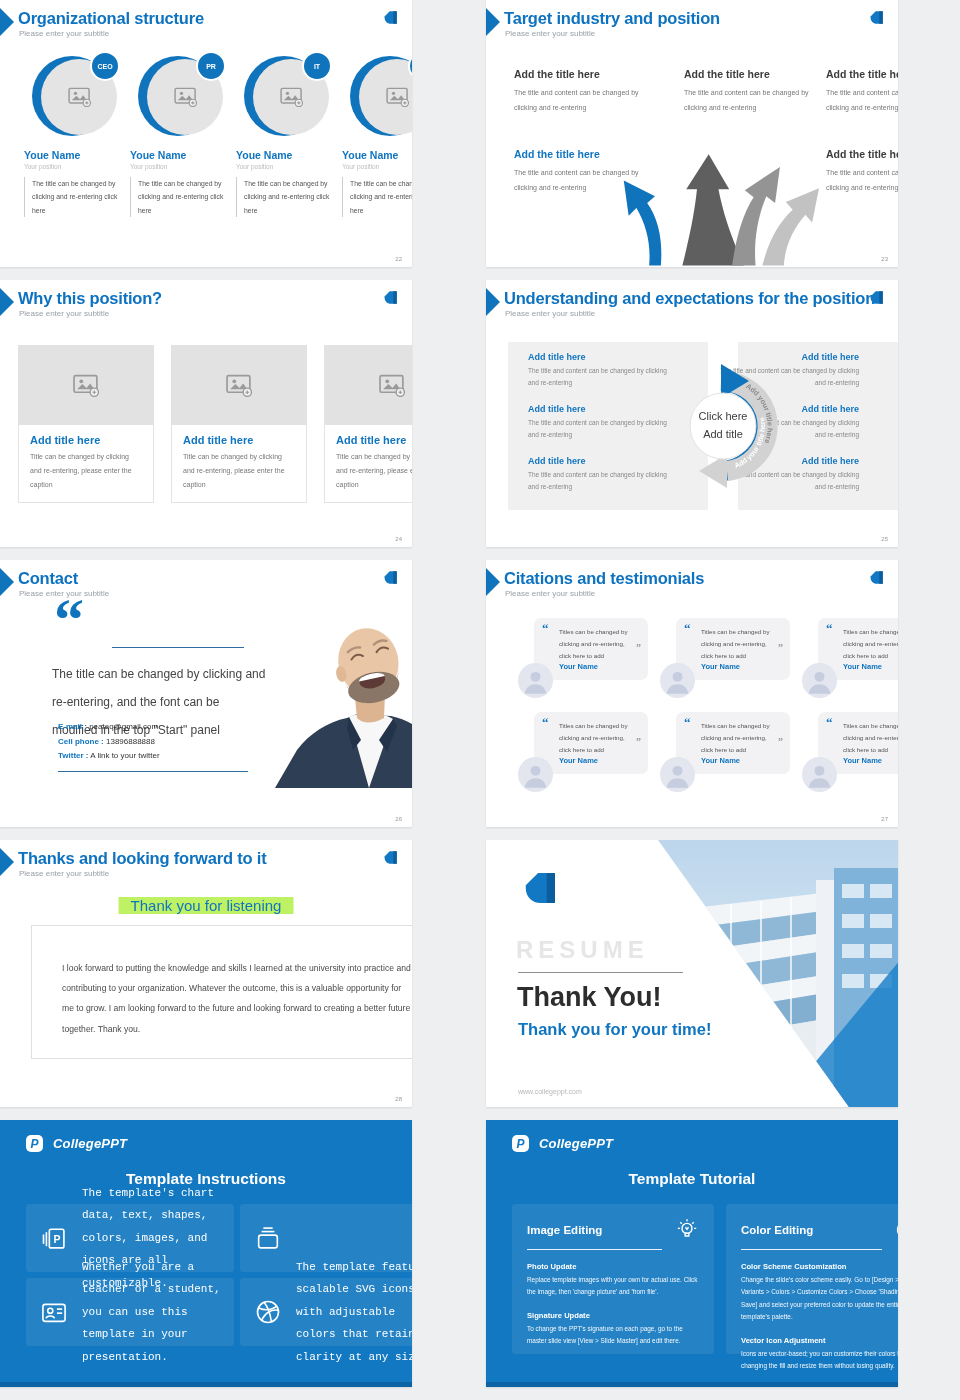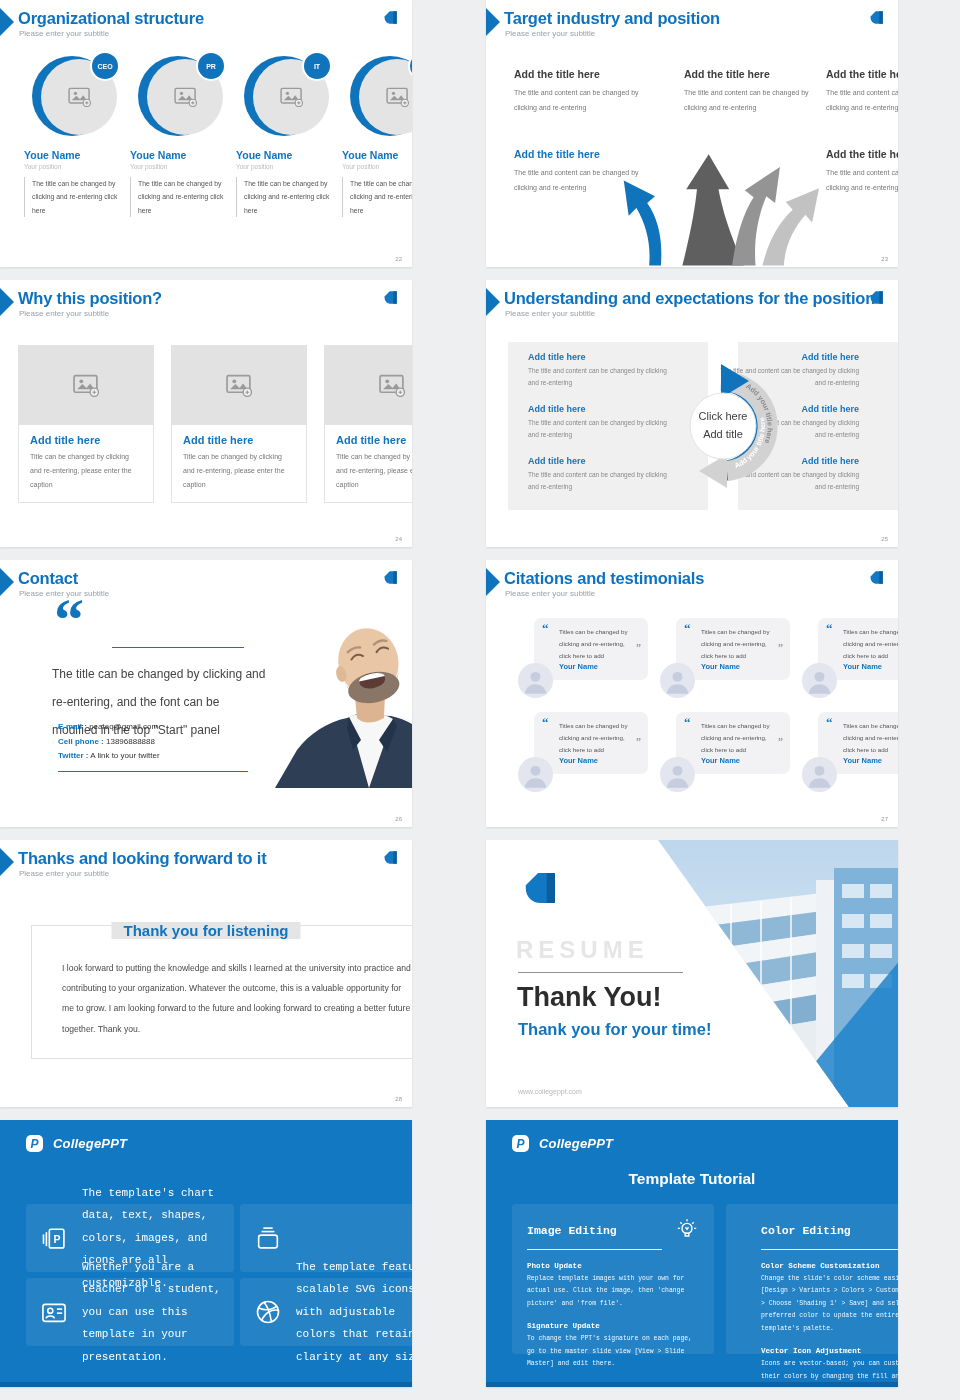--- a/index.html
+++ b/index.html
@@ -76,21 +76,21 @@
   .qy0{top:58px}.qy1{top:152px}
   .qc .oq{position:absolute;left:8px;top:3px;font-size:13px;font-weight:bold;color:#1075c0;font-family:"Liberation Serif",serif;}
   .qc .cq{position:absolute;right:7px;top:24px;font-size:10px;font-weight:bold;color:#999;font-family:"Liberation Serif",serif;}
   .qc .tx{position:absolute;left:25px;top:8px;width:72px;font-size:6.2px;color:#555;line-height:1.95;}
   .qc .nm{position:absolute;left:25px;top:44px;font-size:7.5px;font-weight:bold;color:#1075c0;}
   .qc .av{position:absolute;left:-16px;bottom:-18px;width:35px;height:35px;border-radius:50%;background:#e3e6ef;}
   .qc .av svg{position:absolute;left:0;top:0;width:35px;height:35px;}
 
   
   .tk-box{position:absolute;left:31px;top:85px;width:411px;height:132px;border:1px solid #e0e0e0;background:#fff;}
-  .tk-head{position:absolute;left:50%;transform:translateX(-50%);top:82px;background:#e5e5e5;padding:0 12px;font-size:15px;font-weight:bold;color:#1075c0;white-space:nowrap;z-index:2;}
+  .tk-head{position:absolute;left:50%;transform:translateX(-50%);top:57px;background:#bef264;padding:0 12px;font-size:15px;font-weight:normal;color:#1075c0;white-space:nowrap;z-index:2;}
   .tk-body{position:absolute;left:62px;top:118px;width:352px;font-size:8.6px;color:#4a4a4a;line-height:2.35;}
 
   
   .cl-photo{position:absolute;inset:0;clip-path:polygon(172px 0,474px 0,474px 267px,363px 267px);}
   .cl-mark{position:absolute;left:36px;top:28px;width:36px;height:40px;z-index:2;}
   .cl-water{position:absolute;left:30px;top:96px;font-size:24px;font-weight:bold;color:#e6e6e6;letter-spacing:5px;z-index:1;}
   .cl-rule{position:absolute;left:32px;top:132px;width:165px;border-top:1px solid #8f8f8f;z-index:2;}
   .cl-head{position:absolute;left:31px;top:142px;font-size:27px;font-weight:bold;color:#2d2d2d;z-index:2;}
   .cl-sub{position:absolute;left:32px;top:180px;font-size:16.5px;font-weight:bold;color:#1075c0;z-index:2;}
   .cl-site{position:absolute;left:32px;bottom:12px;font-size:7px;color:#b8b8b8;z-index:2;}
@@ -102,23 +102,23 @@
   .bb-title{position:absolute;left:0;right:0;top:50px;text-align:center;color:#fff;font-size:15.5px;font-weight:bold;z-index:2;}
 
   
   .in-card{position:absolute;width:208px;height:68px;background:rgba(255,255,255,.08);border-radius:3px;display:flex;align-items:center;}
   .ix0{left:26px}.ix1{left:240px}
   .iy0{top:84px}.iy1{top:158px}
   .in-ic{width:56px;display:flex;align-items:center;justify-content:center;flex:0 0 56px;}
   .in-tx{font-size:11px;color:#fff;line-height:2.05;padding-right:12px;font-family:Liberation Mono, monospace;}
 
   
-  .tu-card{position:absolute;top:84px;height:150px;background:rgba(255,255,255,.08);border-radius:3px;font-family:Liberation Mono, monospace;}
+  .tu-card{position:absolute;top:84px;height:150px;background:rgba(255,255,255,.08);border-radius:3px;}
   .tux0{left:26px;width:202px;}
-  .tux1{left:240px;width:208px;padding-left:20px;}
+  .tux1{left:240px;width:208px;}
   .tu-headrow{display:flex;justify-content:space-between;align-items:center;padding:13px 14px 0 15px;}
   .tu-heading{color:#fff;font-size:11.5px;font-weight:bold;}
   .tu-rule{height:1px;background:rgba(255,255,255,.9);margin:6px 52px 0 15px;}
   .tu-entry{padding:0 14px 0 15px;}
   .tu-sub{margin-top:12px;color:#fff;font-size:7.6px;font-weight:bold;}
   .tu-bodytx{margin-top:3px;color:rgba(255,255,255,.95);font-size:6.4px;line-height:1.95;}
 </style>
 </head>
 <body>
 
@@ -536,20 +536,21 @@
     <div class="cl-head">Thank You!</div>
     <div class="cl-sub">Thank you for your time!</div>
     <div class="cl-site">www.collegeppt.com</div>
   </div>
 
   <div class="slide blue r5 c1">
     <div class="bb-brand">
       <div class="bic">P</div>
       <div class="btx">CollegePPT</div>
     </div>
+    <div class="bb-title">Template Instructions</div>
 
     <div class="in-card ix0 iy0">
       <div class="in-ic">
         <svg width="28" height="28" viewBox="0 0 24 24" fill="none" stroke="#fff" stroke-width="1.4">
           <rect x="8" y="4.5" width="12.5" height="16" rx="1.5"></rect>
           <path d="M5.5 7 v12"></path>
             <path d="M3 9 v8"></path>
           <text x="11.5" y="16" font-size="9" fill="#fff" stroke="none" font-weight="bold">P</text>
         </svg>
       </div>

